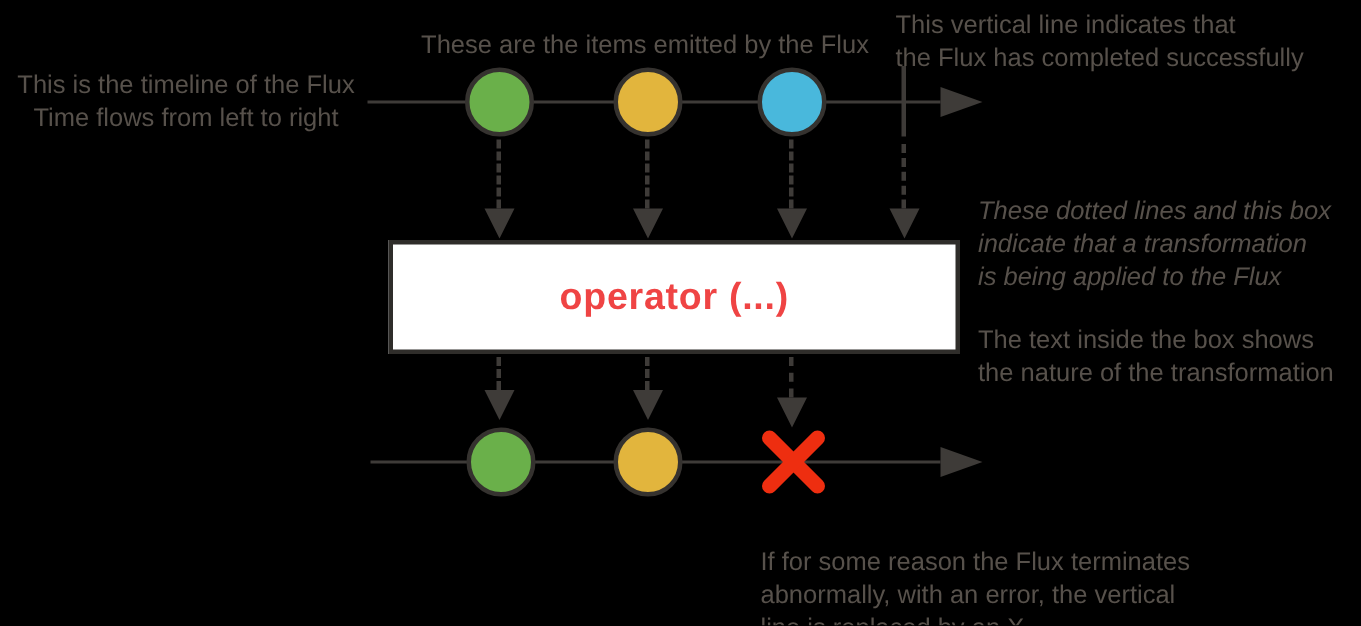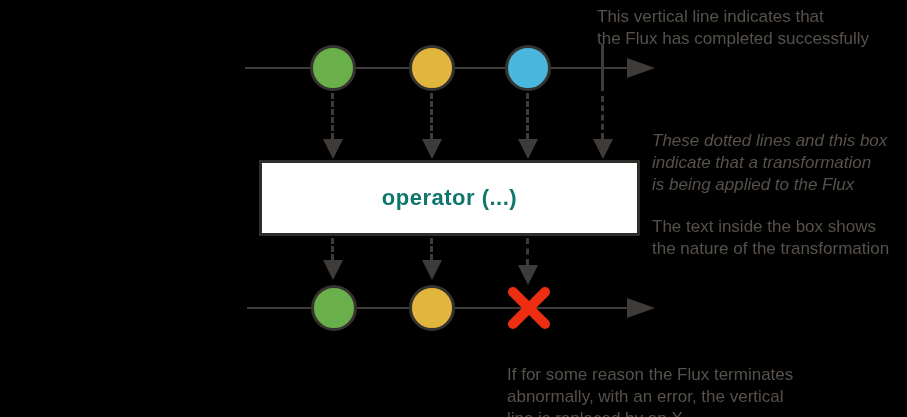--- a/index.html
+++ b/index.html
@@ -27,28 +27,31 @@
     position:absolute;width:0;height:0;
     border-left:10px solid transparent;border-right:10px solid transparent;
     border-top:20px solid #3e3b38;
   }
   .complete-bar{position:absolute;width:3px;background:#3e3b38;}
   .op-box{
     position:absolute;left:259px;top:160px;width:381px;height:76px;
     background:#ffffff;border:3px solid #2f2d2a;box-sizing:border-box;
     display:flex;align-items:center;justify-content:center;
   }
-  .op-label{font-weight:bold;font-size:22px;color:#0f766e;letter-spacing:0.5px;}
+  .op-label{font-weight:bold;font-size:25px;color:#ef4444;letter-spacing:0.5px;}
   .error-x{position:absolute;left:506px;top:285px;}
 </style>
 </head>
 <body>
 
 <div id="stage">
 
+  <div class="note center" style="left:8px;top:46px;width:232px;">This is the timeline of the Flux
+Time flows from left to right</div>
+  <div class="note center" style="left:250px;top:19px;width:360px;">These are the items emitted by the Flux</div>
   <div class="note" style="left:597px;top:6px;width:300px;">This vertical line indicates that
 the Flux has completed successfully</div>
   <div class="note" style="left:652px;top:130px;width:250px;font-style:italic;">These dotted lines and this box
 indicate that a transformation
 is being applied to the Flux</div>
   <div class="note" style="left:652px;top:216px;width:255px;">The text inside the box shows
 the nature of the transformation</div>
   <div class="note" style="left:507px;top:364px;width:330px;">If for some reason the Flux terminates
 abnormally, with an error, the vertical
 line is replaced by an X</div>

